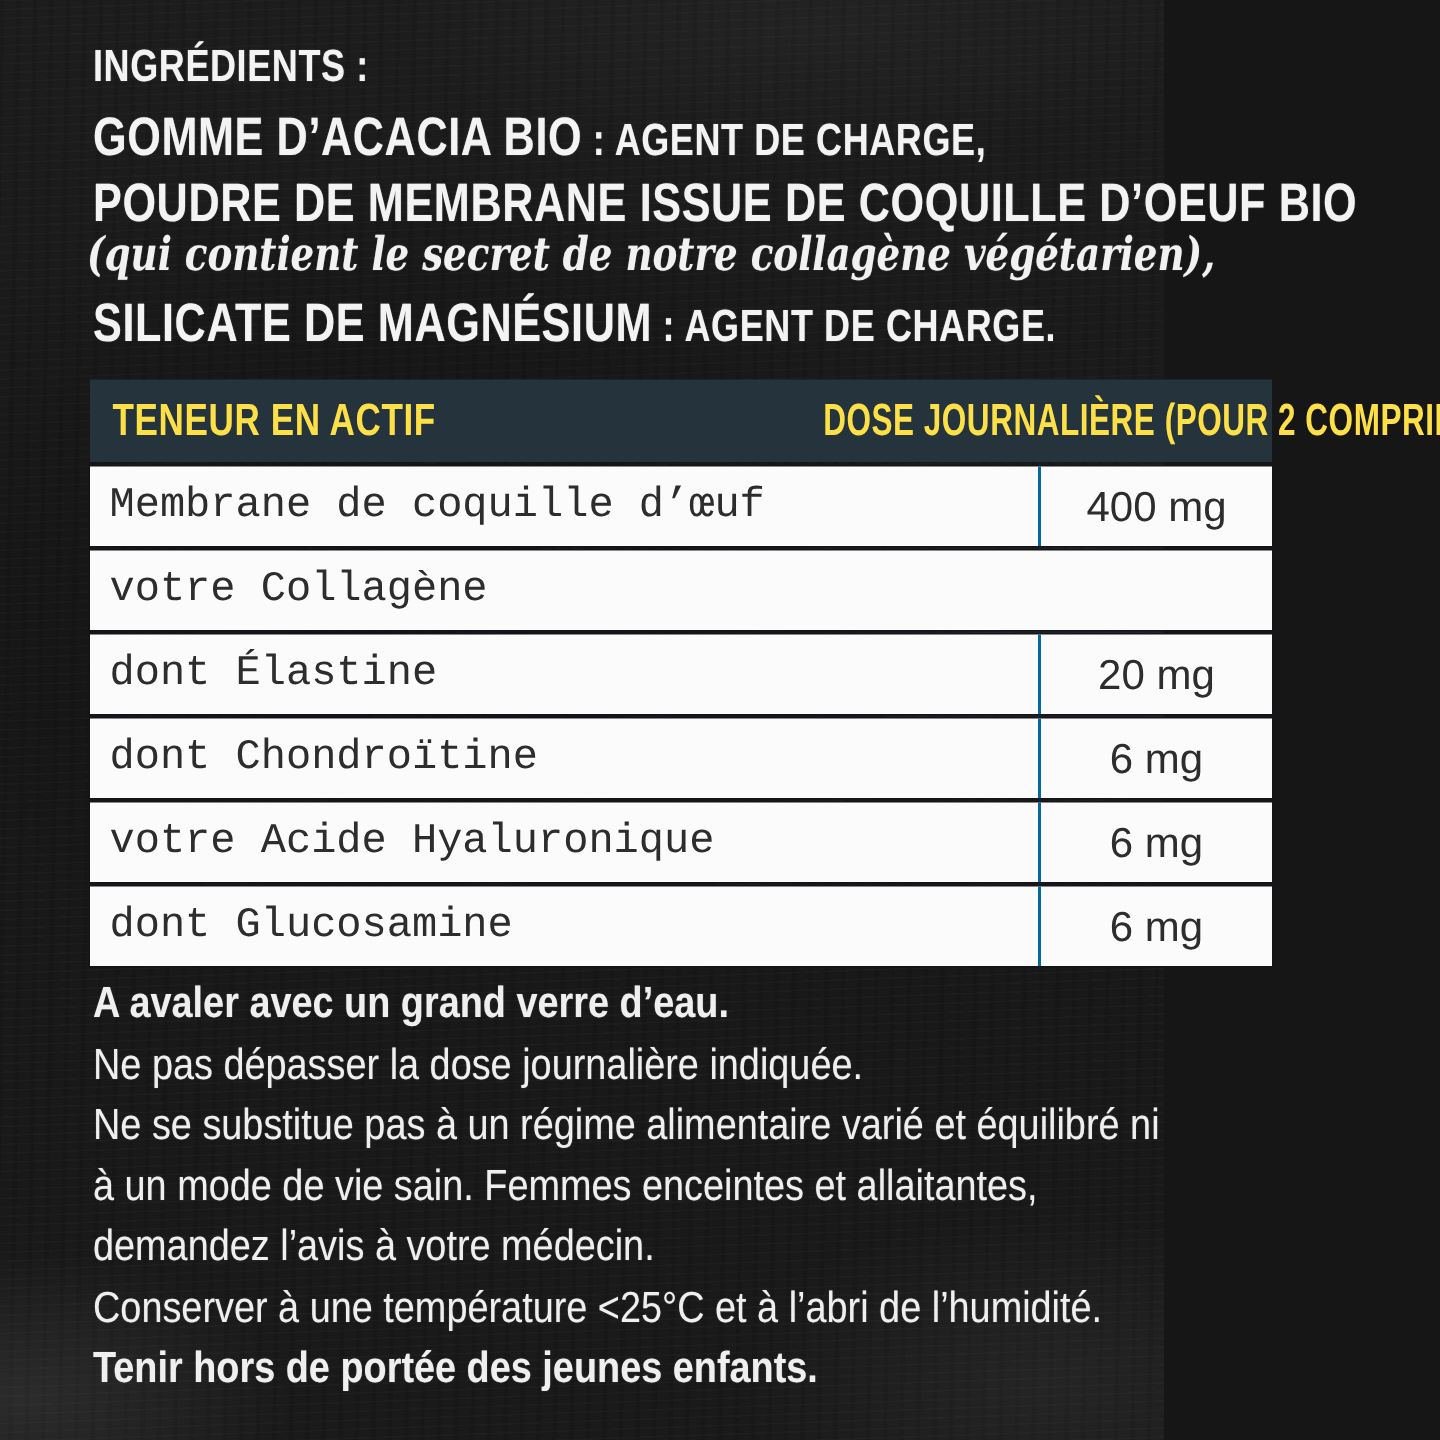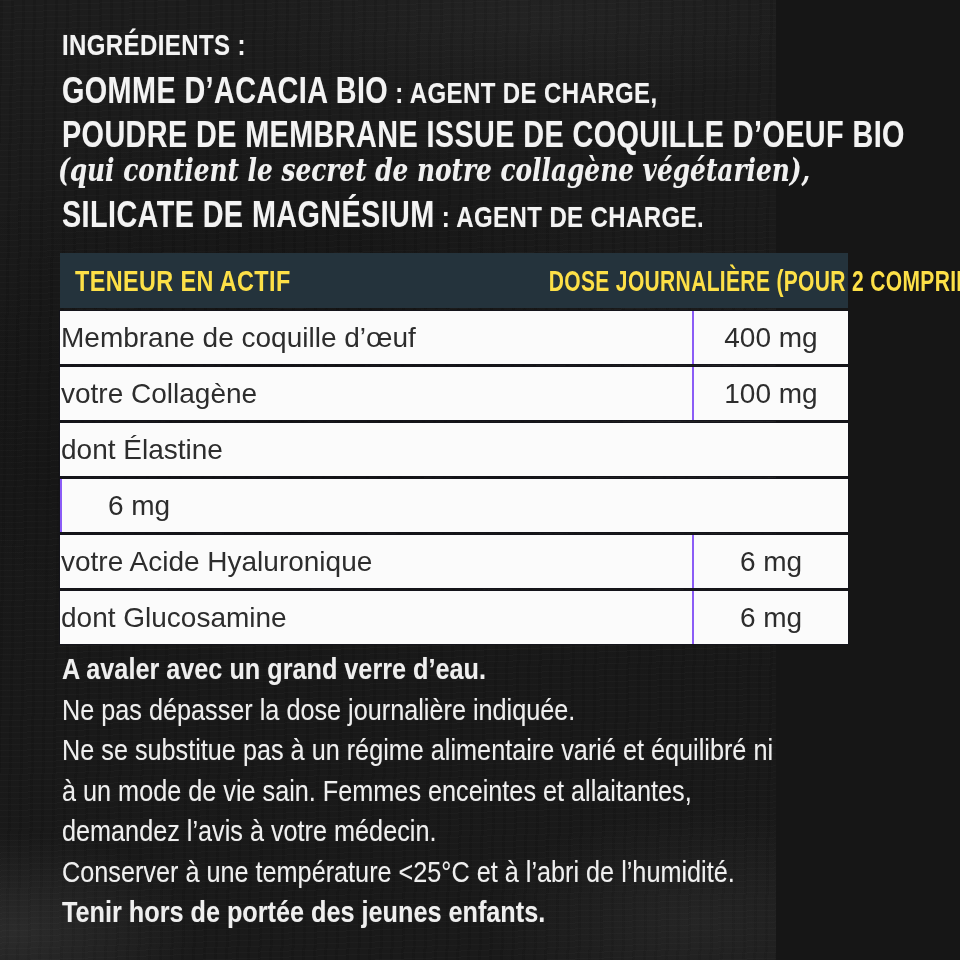--- a/index.html
+++ b/index.html
@@ -54,25 +54,25 @@
     font-weight:700;font-size:30px;white-space:nowrap;letter-spacing:0.5px;
   }
   .hcol-active{margin-left:15px;transform:scaleX(0.78);transform-origin:0 50%;}
   .hcol-dose{margin-right:12px;transform:scaleX(0.70);transform-origin:100% 50%;}
   .nutri-row{
     display:flex;height:53px;margin-top:3px;background:#fbfbfb;
     box-shadow:0 0 0 1px rgba(20,20,28,0.9);
   }
   .cell-name{
     flex:1;display:flex;align-items:center;
-    padding-left:1px;font-size:28px;color:#2d2d2d;
-    white-space:nowrap;overflow:hidden;
+    padding-left:13px;font-size:28px;color:#2d2d2d;
+    white-space:nowrap;overflow:hidden;font-family:Liberation Mono, monospace;
   }
   .cell-value{
-    width:154px;border-left:2px solid #8b5cf6;
+    width:154px;border-left:2px solid #0369a1;
     display:flex;align-items:center;justify-content:center;
     font-size:28px;color:#2d2d2d;white-space:nowrap;
   }
 
   
   .advisory{position:absolute;left:62px;top:649px;color:#efefef;}
   .adv-line{
     font-size:29px;line-height:40.5px;white-space:nowrap;
     transform:scaleX(0.87);transform-origin:0 50%;
     text-shadow:0 0 1px rgba(255,255,255,0.3);
@@ -105,26 +105,27 @@
       <div class="hcol hcol-active">TENEUR EN ACTIF</div>
       <div class="hcol hcol-dose">DOSE JOURNALIÈRE (POUR 2 COMPRIMÉS)</div>
     </div>
 
     <div class="nutri-row">
       <div class="cell-name">Membrane de coquille d’œuf</div>
       <div class="cell-value">400 mg</div>
     </div>
     <div class="nutri-row">
       <div class="cell-name">votre Collagène</div>
-      <div class="cell-value">100 mg</div>
     </div>
     <div class="nutri-row">
       <div class="cell-name">dont Élastine</div>
+      <div class="cell-value">20 mg</div>
     </div>
     <div class="nutri-row">
+      <div class="cell-name">dont Chondroïtine</div>
       <div class="cell-value">6 mg</div>
     </div>
     <div class="nutri-row">
       <div class="cell-name">votre Acide Hyaluronique</div>
       <div class="cell-value">6 mg</div>
     </div>
     <div class="nutri-row">
       <div class="cell-name">dont Glucosamine</div>
       <div class="cell-value">6 mg</div>
     </div>

